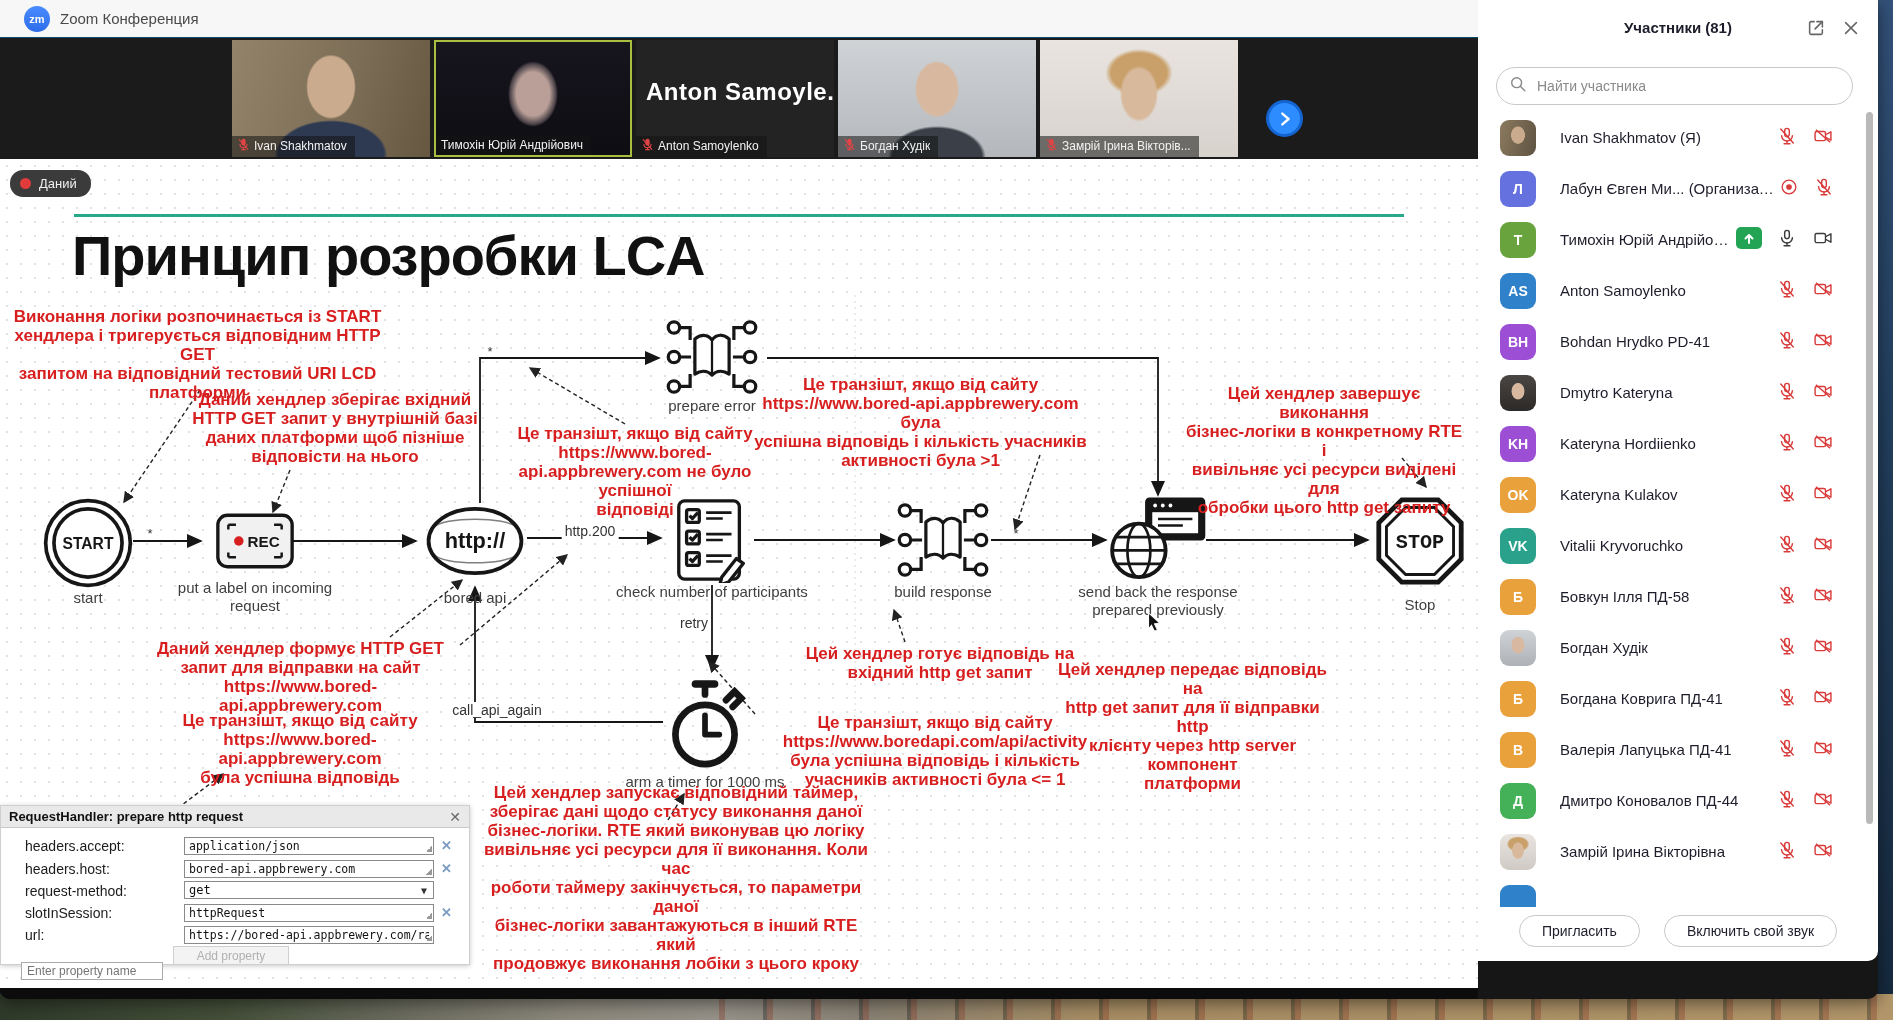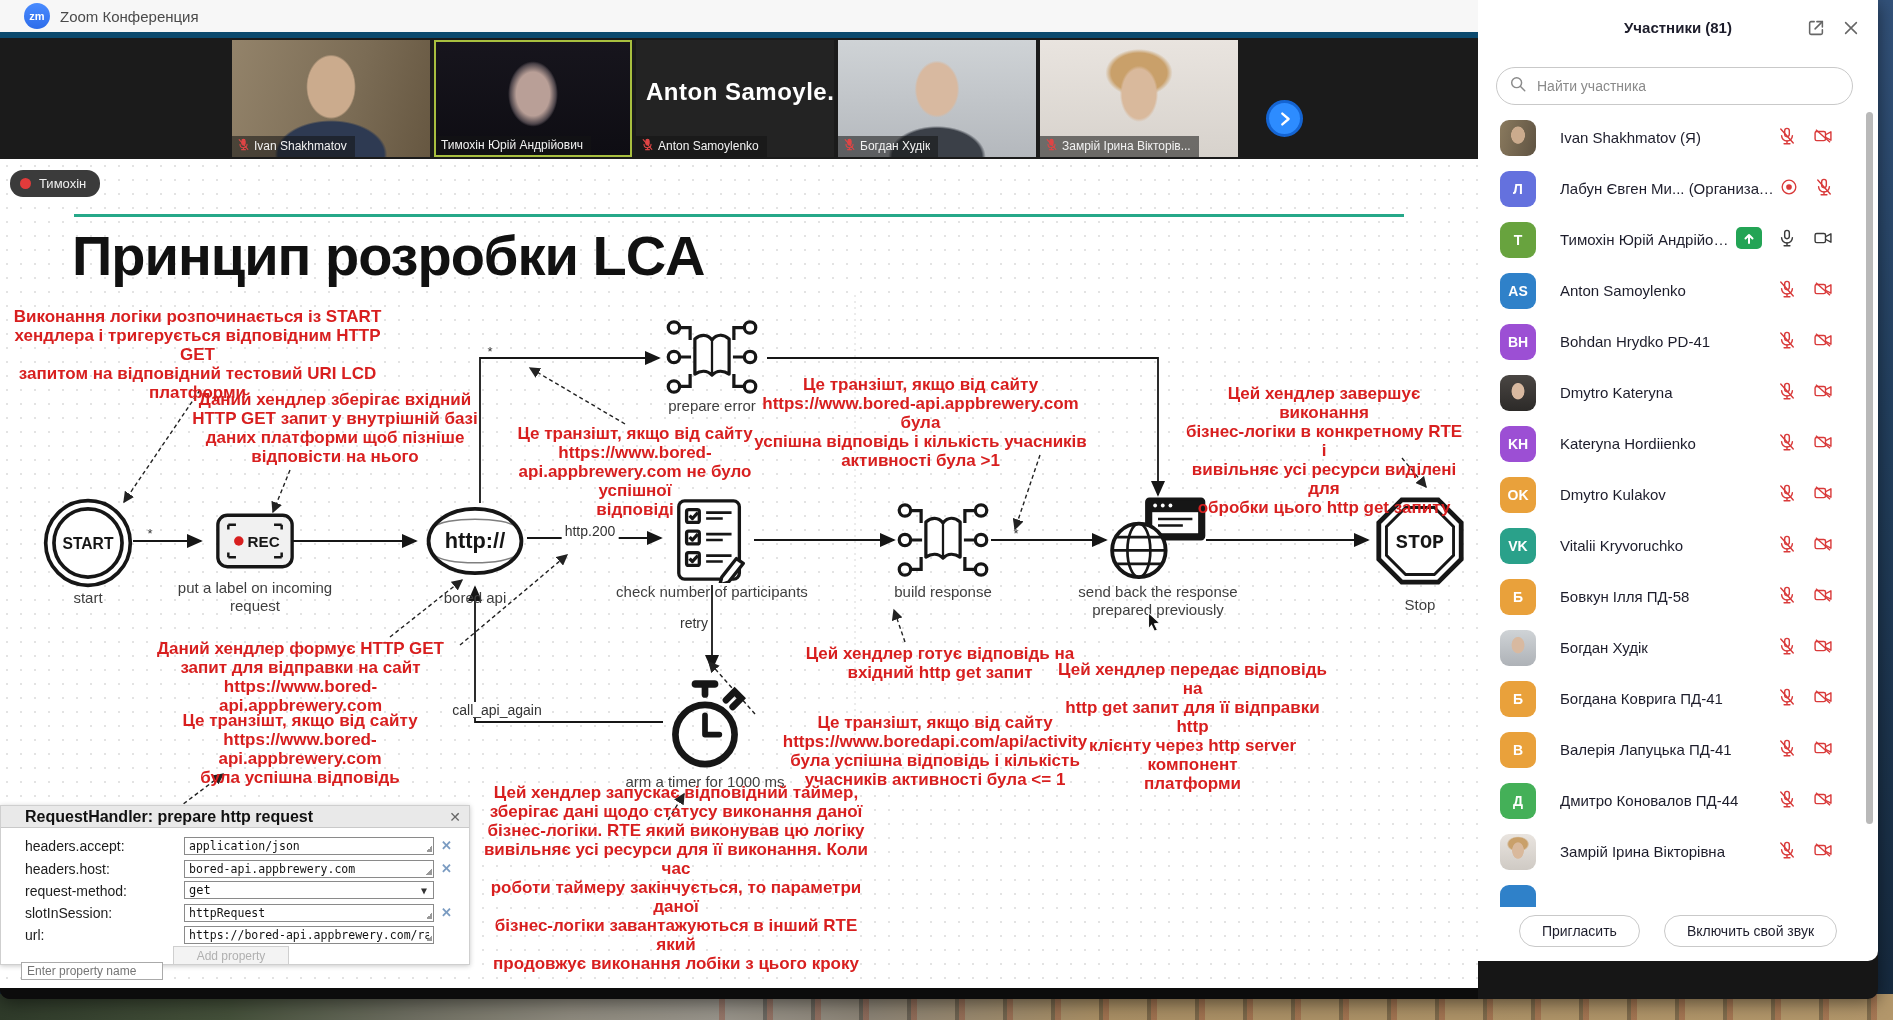--- a/index.html
+++ b/index.html
@@ -6,21 +6,21 @@
   html,body{margin:0;padding:0;background:#0e1620;overflow:hidden}
   *{box-sizing:border-box}
   #root{position:relative;width:1893px;height:1020px;font-family:"Liberation Sans",sans-serif;background:linear-gradient(180deg,#33527a,#23405f 40%,#16293d);overflow:hidden}
   
   .wall-bottom{position:absolute;left:0;bottom:0;width:100%;height:26px;
     background:linear-gradient(90deg,#2f3b2a 0,#44503a 12%,#6f6f62 22%,#8d897d 30%,#97938a 38%,#8a8274 46%,#a88e64 58%,#b3976b 100%)}
   .wall-bottom::after{content:"";position:absolute;right:0;width:62%;height:100%;
     background:repeating-linear-gradient(90deg,rgba(140,60,40,.35) 0 6px,transparent 6px 44px,rgba(0,0,0,.28) 44px 48px)}
   
   #win{position:absolute;left:0;top:0;width:1878px;height:999px;background:#161616;border-radius:0 0 10px 10px;overflow:hidden;box-shadow:0 4px 18px rgba(0,0,0,.5)}
-  #titlebar{position:absolute;left:0;top:0;width:100%;height:38px;background:#f7f7f7;border-bottom:6px solid #0c4a6e;display:flex;align-items:center}
+  #titlebar{position:absolute;left:0;top:0;width:100%;height:38px;background:#f7f7f7;border-bottom:1px solid #0c4a6e;display:flex;align-items:center}
   .zm-logo{width:26px;height:26px;border-radius:50%;background:linear-gradient(180deg,#4a8cff,#2d6cea);color:#fff;font-size:11px;font-weight:bold;display:flex;align-items:center;justify-content:center;margin-left:24px}
   .win-title{margin-left:10px;font-size:15px;color:#4a4a4a}
   .win-controls{position:absolute;right:26px;top:0;height:38px;display:flex;align-items:center;gap:40px;color:#555;font-size:14px}
   .win-controls span{cursor:default;line-height:1}
   
   #left-area{position:absolute;left:0;top:38px;width:1478px;height:961px;background:#101010}
   #filmstrip{position:absolute;left:0;top:0;width:1478px;height:121px;background:#1b1b1b}
   .tile{position:absolute;top:2px;height:117px;width:198px;background:#232323;overflow:hidden}
   .tile.active{border:2px solid #a8bf3f}
   .tile .photo{position:absolute;inset:0}
@@ -44,21 +44,21 @@
   .red-note{position:absolute;color:#d81f1f;font-weight:bold;font-size:17px;line-height:19px;text-align:center;white-space:pre-line}
   .node-icon{position:absolute;display:flex;align-items:center;justify-content:center}
   .node-caption{position:absolute;width:320px;text-align:center;color:#3f3f3f;font-size:15px;line-height:18px;white-space:pre-line}
   .edge-label{position:absolute;transform:translate(-50%,-50%);background:#fff;padding:0 3px;font-size:14px;color:#333;white-space:nowrap}
   .star-label{position:absolute;transform:translate(-50%,-50%);font-size:13px;color:#333}
   #connectors{position:absolute;left:0;top:0}
   .cursor{position:absolute}
   
   #props{position:absolute;left:0px;top:646px;width:470px;height:160px;background:#fff;border:1px solid #cfcfcf;box-shadow:0 1px 5px rgba(0,0,0,.22)}
   #props .hdr{position:absolute;left:0;top:0;width:100%;height:22px;background:#e9e9e9;border-bottom:1px solid #c9c9c9;display:flex;align-items:center}
-  #props .hdr b{font-size:16px;color:#111;margin-left:24px}
+  #props .hdr b{font-size:13px;color:#111;margin-left:8px}
   #props .hdr .x{position:absolute;right:8px;color:#666;font-size:14px;line-height:1}
   .prop-row{position:absolute;left:0;width:100%;height:20px}
   .prop-row label{position:absolute;left:24px;top:2px;font-size:14px;color:#1c1c1c}
   .prop-field{position:absolute;left:183px;top:0;width:250px;height:18px}
   .prop-field input,.prop-field .sel{width:100%;height:100%;border:1px solid #8a8a8a;background:#fff;font-family:"DejaVu Sans Mono",monospace;font-size:11.5px;padding:0 4px;color:#111}
   .prop-field .sel{display:flex;align-items:center;justify-content:space-between;font-size:12px}
   .prop-field .sel i{font-style:normal;color:#333;font-size:10px;margin-right:2px}
   .prop-field.ta::after{content:"";position:absolute;right:2px;bottom:2px;width:6px;height:6px;background:linear-gradient(135deg,rgba(0,0,0,0) 50%,#999 50%)}
   .prop-x{position:absolute;left:440px;top:2px;color:#7b9cc2;font-size:13px;font-weight:bold}
   #props .foot{position:absolute;left:0;top:140px;width:100%}
@@ -170,21 +170,21 @@
                   </g>
                 </svg></span>
               <span>Замрій Ірина Вікторів...</span>
             </div>
           </div>
         </div>
 
       <div id="whiteboard">
         <div class="rec-badge">
           <div class="dot"></div>
-          <span>Тимохін</span>
+          <span>Даний</span>
         </div>
         <div class="teal-line"></div>
         <div class="slide-title">Принцип розробки LCA</div>
 
         <svg id="connectors" width="1478" height="829">
           <defs>
             <marker id="ah" markerWidth="10" markerHeight="8" refX="8" refY="4" orient="auto">
                 <path d="M0 0L9 4L0 8z" fill="#161616"></path>
               </marker>
             <marker id="ahd" markerWidth="9" markerHeight="8" refX="7" refY="4" orient="auto">
@@ -602,21 +602,21 @@
                   <g fill="none" stroke="#d93a3a" stroke-width="1.7" stroke-linejoin="round">
                     <rect x="2.5" y="6.5" width="12.5" height="11" rx="2"></rect>
                     <path d="M15 10.5l6.5-3.5v10l-6.5-3.5"></path>
                     <path d="M3.5 4.5l17 15"></path>
                   </g>
                 </svg></span>
             </div>
           </div>
           <div class="prow">
             <div class="avatar" style="background: rgb(233, 161, 59);">OK</div>
-            <div class="pname">Dmytro Kulakov</div>
+            <div class="pname">Kateryna Kulakov</div>
             <div class="picons">
               <span><svg viewBox="0 0 24 24" width="20" height="20">
                   <g fill="none" stroke="#d93a3a" stroke-width="1.7" stroke-linecap="round">
                     <rect x="9.2" y="2.8" width="5.6" height="10" rx="2.8"></rect>
                     <path d="M5.5 11.5a6.5 6.5 0 0 0 13 0"></path>
                     <path d="M12 18v3.2M8.5 21.2h7"></path>
                     <path d="M4.5 3.5l15 17"></path>
                   </g>
                 </svg></span>
               <span><svg viewBox="0 0 24 24" width="22" height="20">

